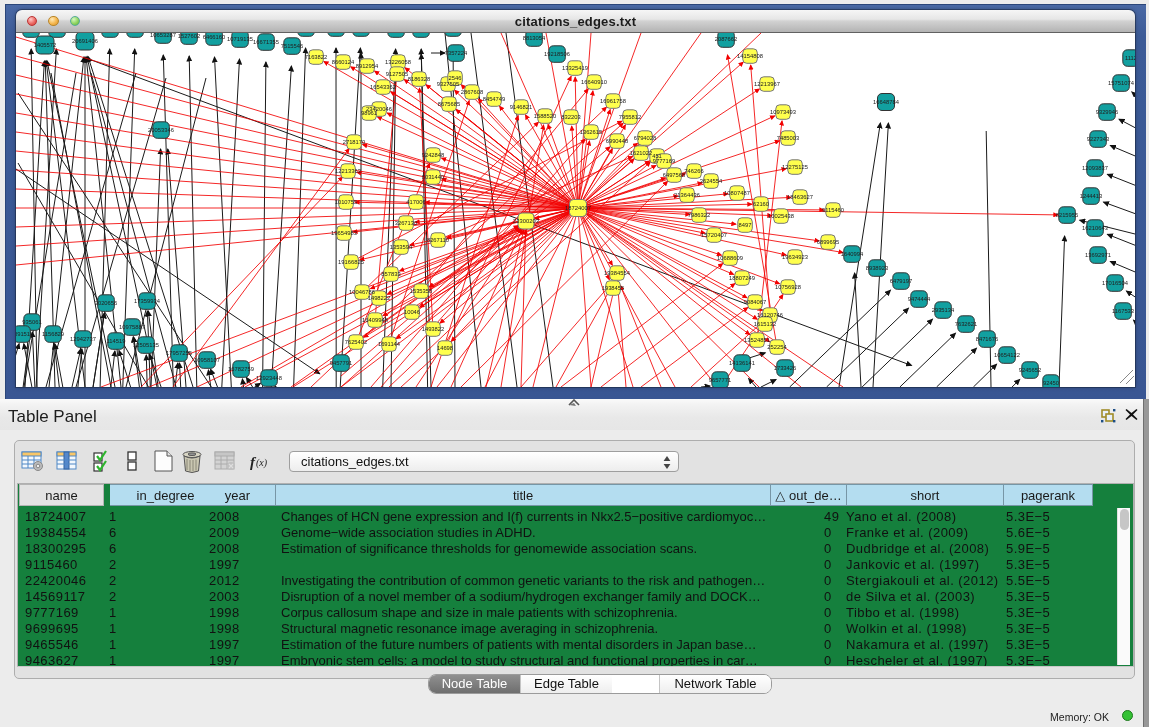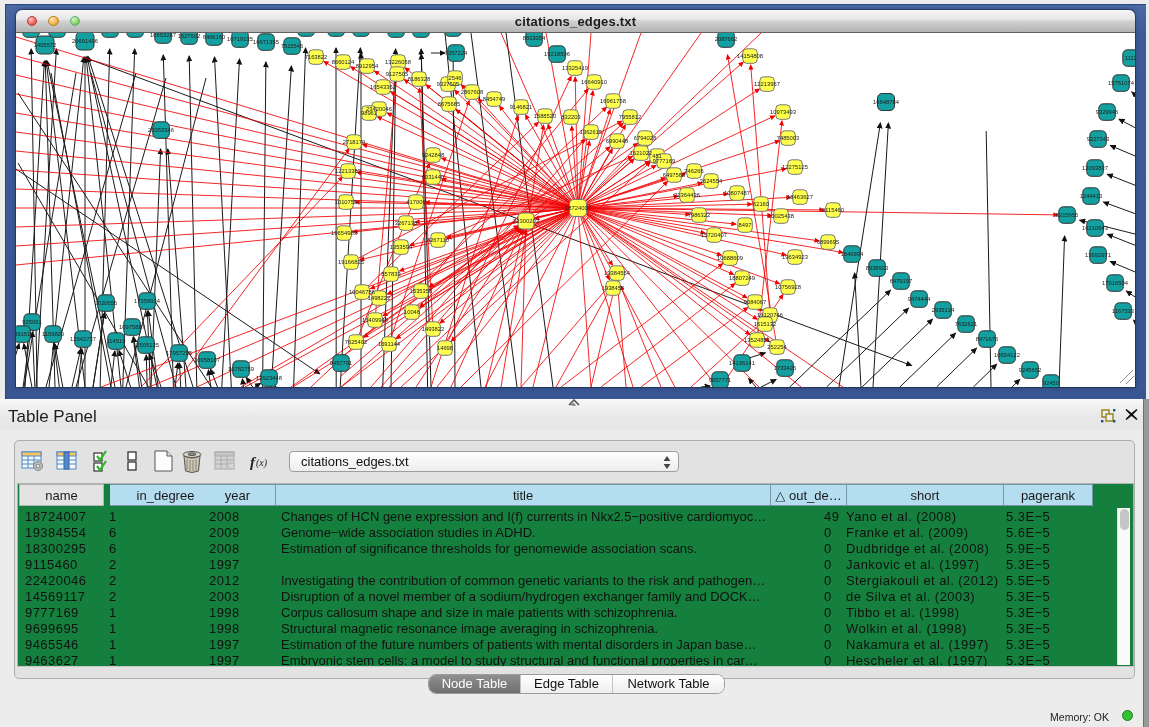--- a/index.html
+++ b/index.html
@@ -32,21 +32,21 @@
 .trow span { position:absolute; top:0; white-space:nowrap; line-height:16px; }
 .c0 { left:7px; } .c1 { left:91px; } .c2 { left:191px; } .c3 { left:263px; width:494px; overflow:hidden; letter-spacing:0; }
 .c4 { left:758px;margin-left:48px; } .c5 { left:828px; width:157px; } .c6 { left:988px; }
 #vscroll { position:absolute; right:3px; top:24px; width:13px; height:157px; background:#fafafa;
   border-left:1px solid #e0e0e0; }
 #vthumb { position:absolute; left:1.5px; top:1px; width:9px; height:21px; background:#c6c6c6;
   border-radius:5px; }
 #tabs { position:absolute; left:428px; top:674px; height:20px; display:flex;
   border:1px solid #9b9b9b; border-radius:8px; overflow:hidden; background:#fff; }
 #tabs div { font-size:13px; line-height:18px; text-align:center; color:#111; background:linear-gradient(180deg,#fff,#eee); }
-#tabs div:nth-child(1) { width:91px; } #tabs div:nth-child(2) { width:92px; } #tabs div:nth-child(3) { width:112px; }
+#tabs div:nth-child(1) { width:91px; } #tabs div:nth-child(2) { width:92px; } #tabs div:nth-child(3) { width:112px;margin-left:47px; }
 #tabs div.sel { background:linear-gradient(180deg,#909090,#6e6e6e); color:#fff; }
 #tabs div + div { border-left:1px solid #c4c4c4; }
 #status { position:absolute; right:40px; top:711px; font-size:10.5px; color:#222; }
 #memdot { position:absolute; right:16px; top:710px; width:11px; height:11px; border-radius:50%;
   background:#35c135; border:1px solid #1e7a1e; }
 #rstrip { position:absolute; left:1143px; top:399px; width:6px; height:328px; background:#989898;
   border-left:1px solid #6f6f6f; }
 </style></head>
 <body>
 <div id="frame">

